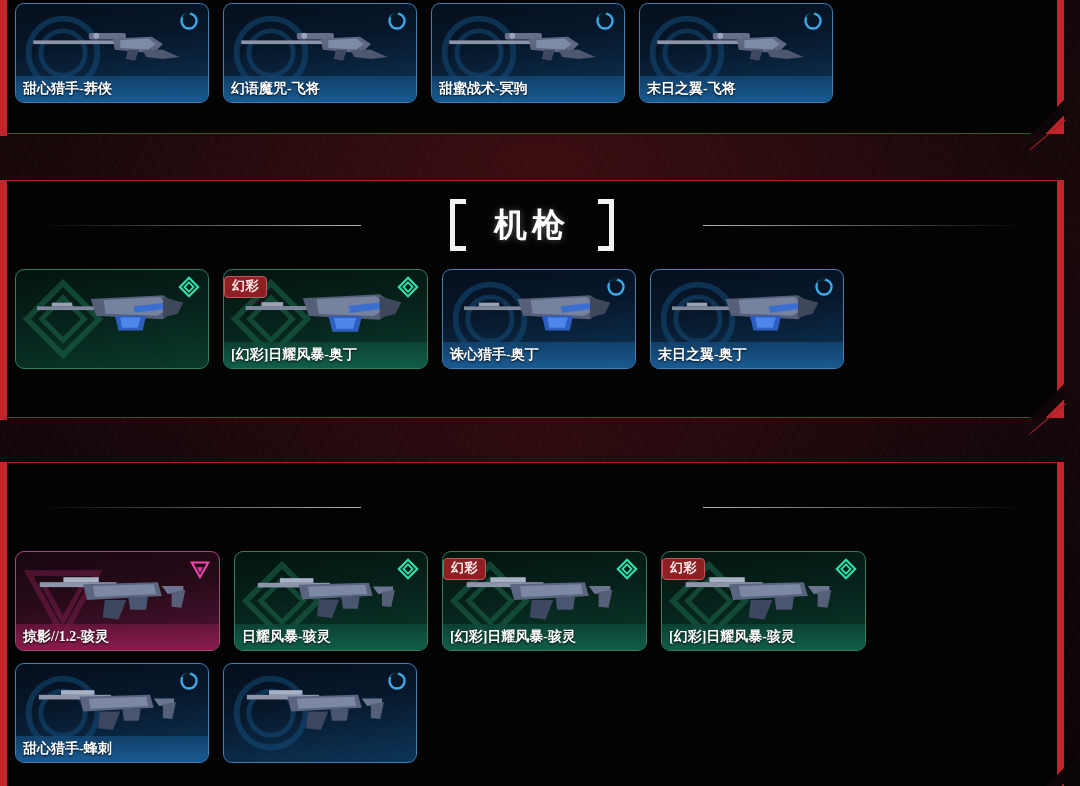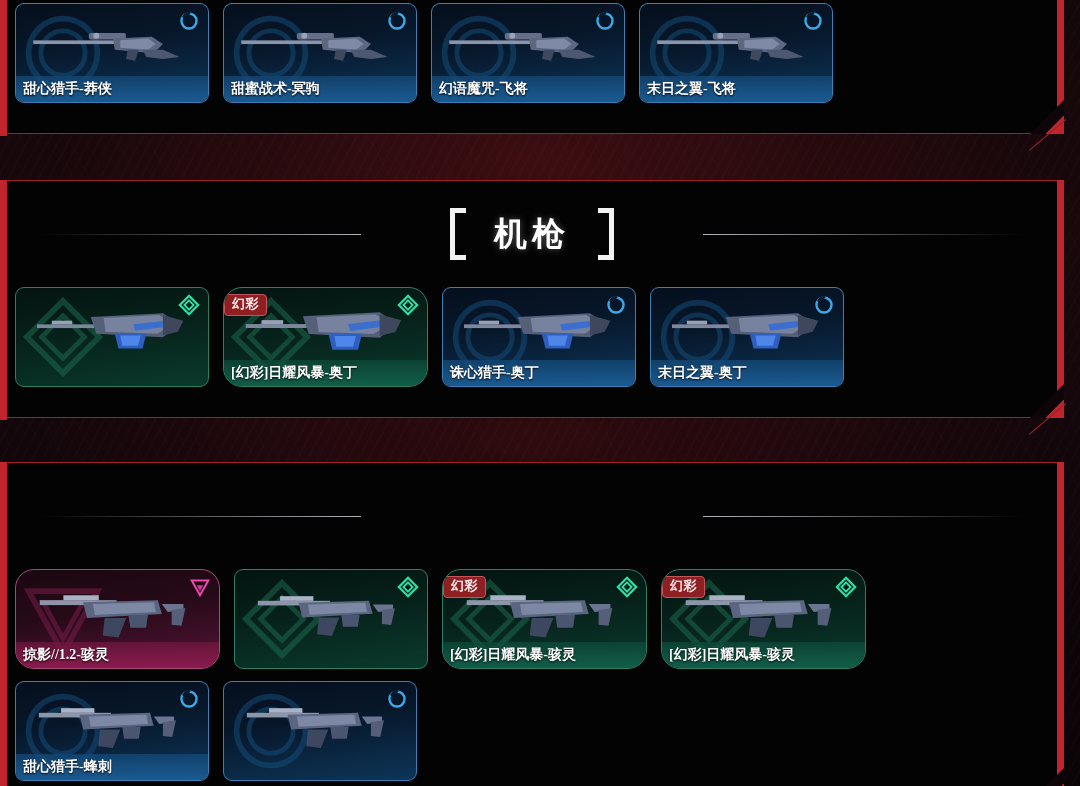--- a/index.html
+++ b/index.html
@@ -89,21 +89,21 @@
   }
 
   
   #panel-rifle { left: 0; top: -44px; width: 1064px; height: 178px; }
   #panel-mg    { left: 0; top: 180px; width: 1064px; height: 238px; }
   #panel-smg   { left: 0; top: 462px; width: 1064px; height: 340px; }
 
   
   .section-head {
     position: relative;
-    height: 106px;
+    height: 88px;
     display: flex;
     align-items: center;
     justify-content: center;
   }
   .sec-line {
     position: absolute;
     top: 50%;
     height: 1px;
     width: 320px;
   }
@@ -166,21 +166,21 @@
     position: relative;
     width: 194px;
     height: 100px;
     margin-right: 14px;
     margin-bottom: 12px;
     border-radius: 9px;
     border: 1px solid #2f6da0;
     overflow: hidden;
     background: linear-gradient(170deg, #071526 0%, #061424 45%, #0a2946 100%);
   }
-  .card.wide { width: 205px; border-radius: 19px; }
+  .card.wide { width: 205px; }
 
   
   .card.blue {
     border-color: #3c7fb4;
     background: linear-gradient(172deg, #050f1d 0%, #07172a 40%, #0d3558 100%);
   }
   
   .card.green {
     border-color: #2f7d63;
     background: linear-gradient(172deg, #041410 0%, #06201a 42%, #0a3a2c 100%);
@@ -320,21 +320,21 @@
                   <path d="M112 36 L124 36 L120 48 L110 46 Z" fill="#3f4860"></path>
                 </g>
               </svg>
             </div>
             <div class="rar-icon">
               <svg viewBox="0 0 24 24">
                 <circle cx="12" cy="12" r="8.2" fill="none" stroke="#3fa8e8" stroke-width="2.6"></circle>
                 <path d="M12 3.8 A8.2 8.2 0 0 0 6.2 7.4" fill="none" stroke="#0a1a28" stroke-width="3" stroke-linecap="round"></path>
               </svg>
             </div>
-            <div class="name">甜蜜战术-冥驹</div>
+            <div class="name">幻语魔咒-飞将</div>
           </div>
           <div class="card blue">
             <div class="wm">
               <svg viewBox="0 0 100 100">
                 <circle cx="50" cy="50" r="42" fill="none" stroke="#15507e" stroke-width="7"></circle>
                 <circle cx="50" cy="50" r="27" fill="none" stroke="#15507e" stroke-width="6"></circle>
               </svg>
             </div>
             <div class="weapon">
               <svg viewBox="0 0 190 62" preserveAspectRatio="xMidYMid meet">
@@ -348,21 +348,21 @@
                   <path d="M112 36 L124 36 L120 48 L110 46 Z" fill="#3f4860"></path>
                 </g>
               </svg>
             </div>
             <div class="rar-icon">
               <svg viewBox="0 0 24 24">
                 <circle cx="12" cy="12" r="8.2" fill="none" stroke="#3fa8e8" stroke-width="2.6"></circle>
                 <path d="M12 3.8 A8.2 8.2 0 0 0 6.2 7.4" fill="none" stroke="#0a1a28" stroke-width="3" stroke-linecap="round"></path>
               </svg>
             </div>
-            <div class="name">幻语魔咒-飞将</div>
+            <div class="name">甜蜜战术-冥驹</div>
           </div>
           <div class="card blue">
             <div class="wm">
               <svg viewBox="0 0 100 100">
                 <circle cx="50" cy="50" r="42" fill="none" stroke="#15507e" stroke-width="7"></circle>
                 <circle cx="50" cy="50" r="27" fill="none" stroke="#15507e" stroke-width="6"></circle>
               </svg>
             </div>
             <div class="weapon">
               <svg viewBox="0 0 190 62" preserveAspectRatio="xMidYMid meet">
@@ -589,20 +589,21 @@
                   <path d="M150 30 L164 28 L160 46 L150 45 Z" fill="#565f78"></path>
                 </g>
               </svg>
             </div>
             <div class="rar-icon">
               <svg viewBox="0 0 24 24">
                 <path d="M12 2 L22 12 L12 22 L2 12 Z" fill="none" stroke="#2fe0a8" stroke-width="2.4"></path>
                 <path d="M12 7 L17 12 L12 17 L7 12 Z" fill="none" stroke="#2fe0a8" stroke-width="2"></path>
               </svg>
             </div>
+            <div class="name">日耀风暴-骇灵</div>
           </div>
           <div class="card green wide">
             <div class="wm">
               <svg viewBox="0 0 100 100">
                 <path d="M50 6 L94 50 L50 94 L6 50 Z" fill="none" stroke="#1f6e53" stroke-width="7"></path>
                 <path d="M50 24 L76 50 L50 76 L24 50 Z" fill="none" stroke="#1f6e53" stroke-width="6"></path>
               </svg>
             </div>
             <div class="weapon">
               <svg viewBox="0 0 190 62" preserveAspectRatio="xMidYMid meet">

